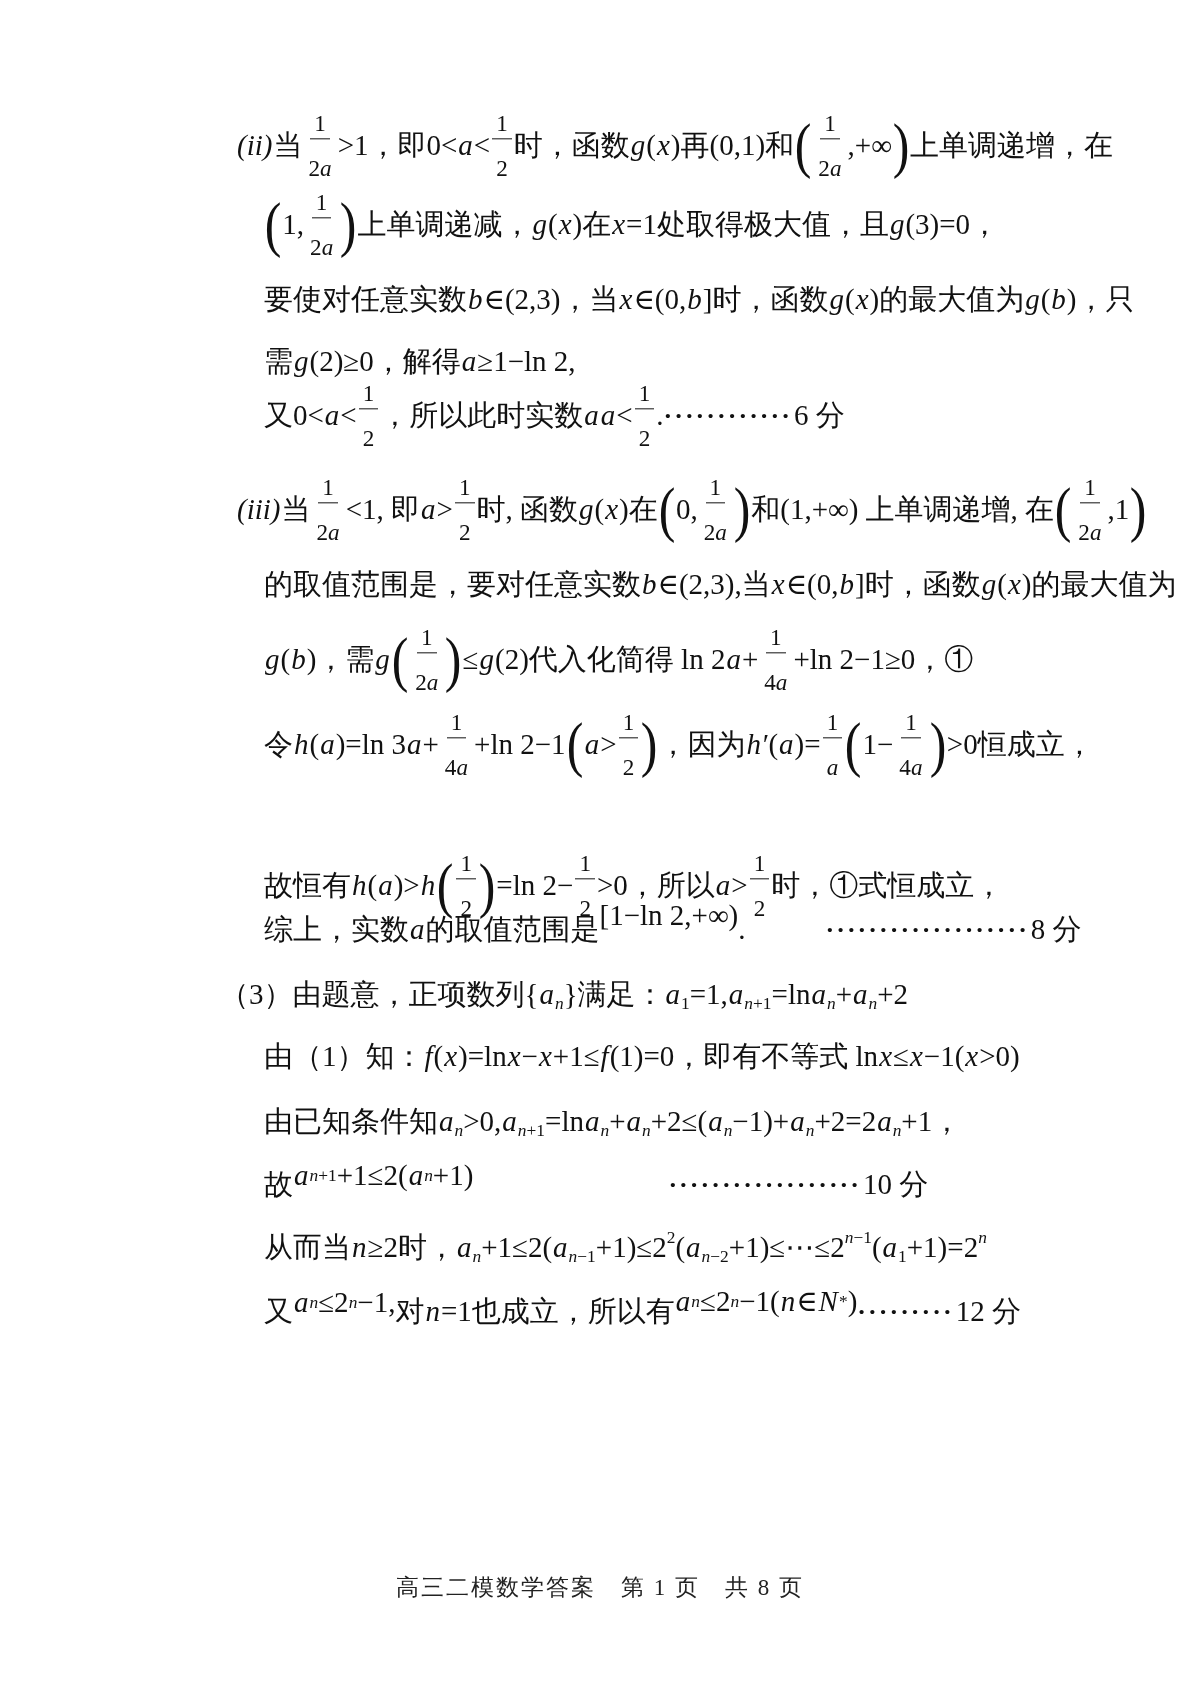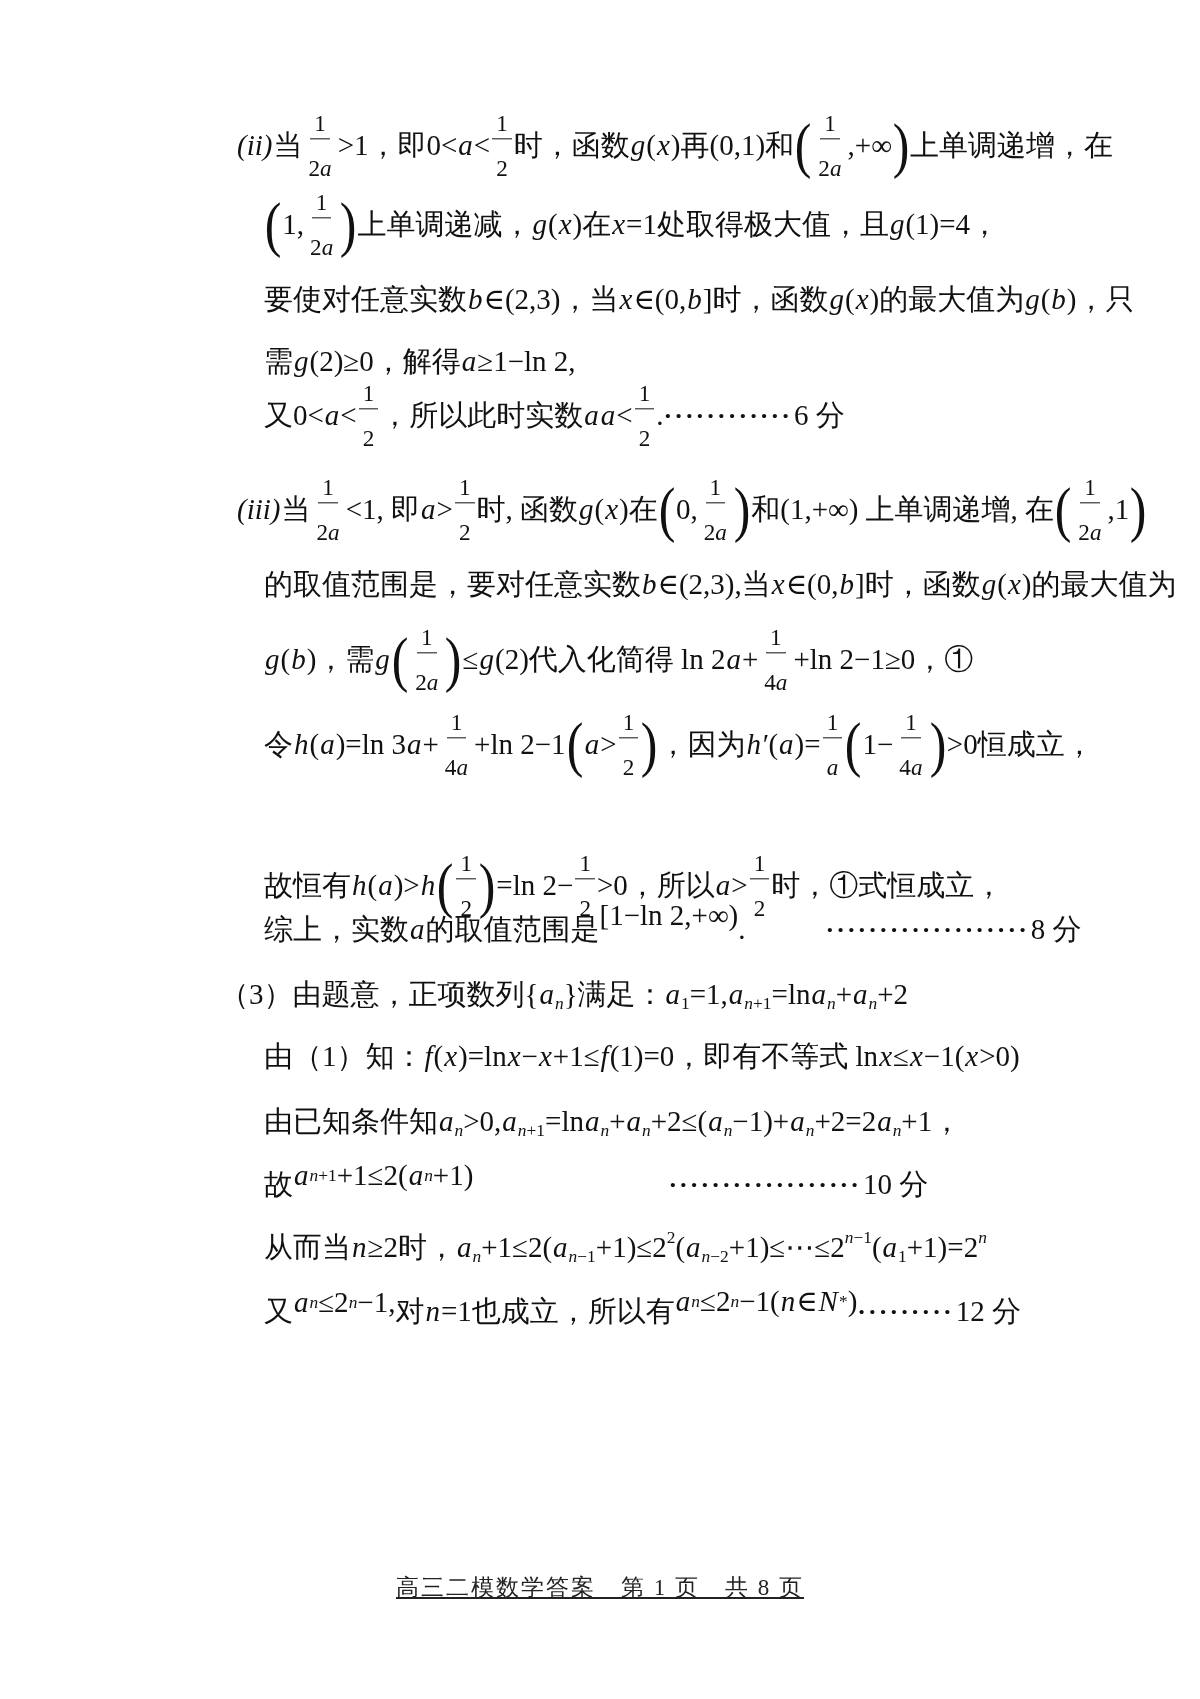--- a/index.html
+++ b/index.html
@@ -67,21 +67,20 @@
     padding-right:2px;
   }
   .gap { display:inline-block; height:1px; }
   .footer {
     position:absolute;
     width:100%;
     text-align:center;
     font-size:23px;
     letter-spacing:2px;
     color:#222;
-    text-decoration:underline;
   }
 </style>
 </head>
 <body>
 
 <div class="page">
   <div id="content">
       <div class="mline" style="top: 146px; left: 226px;">
         <span class="it">(ii)</span>
         <span class="tx">当</span>
@@ -119,21 +118,21 @@
         </span>
         <span class="bp">)</span>
         <span class="tx">上单调递减，</span>
         <span class="it">g</span>
         <span class="tx">(</span>
         <span class="it">x</span>
         <span class="tx">)在</span>
         <span class="it">x</span>
         <span class="tx">=1处取得极大值，且</span>
         <span class="it">g</span>
-        <span class="tx">(1)=4，</span>
+        <span class="tx">(3)=0，</span>
       </div>
       <div class="mline" style="top: 300px; left: 254px;">
         <span class="tx">要使对任意实数</span>
         <span class="it">b</span>
         <span class="tx">∈(2,3)，当</span>
         <span class="it">x</span>
         <span class="tx">∈(0,</span>
         <span class="it">b</span>
         <span class="tx">]时，函数 </span>
         <span class="it">g</span>

